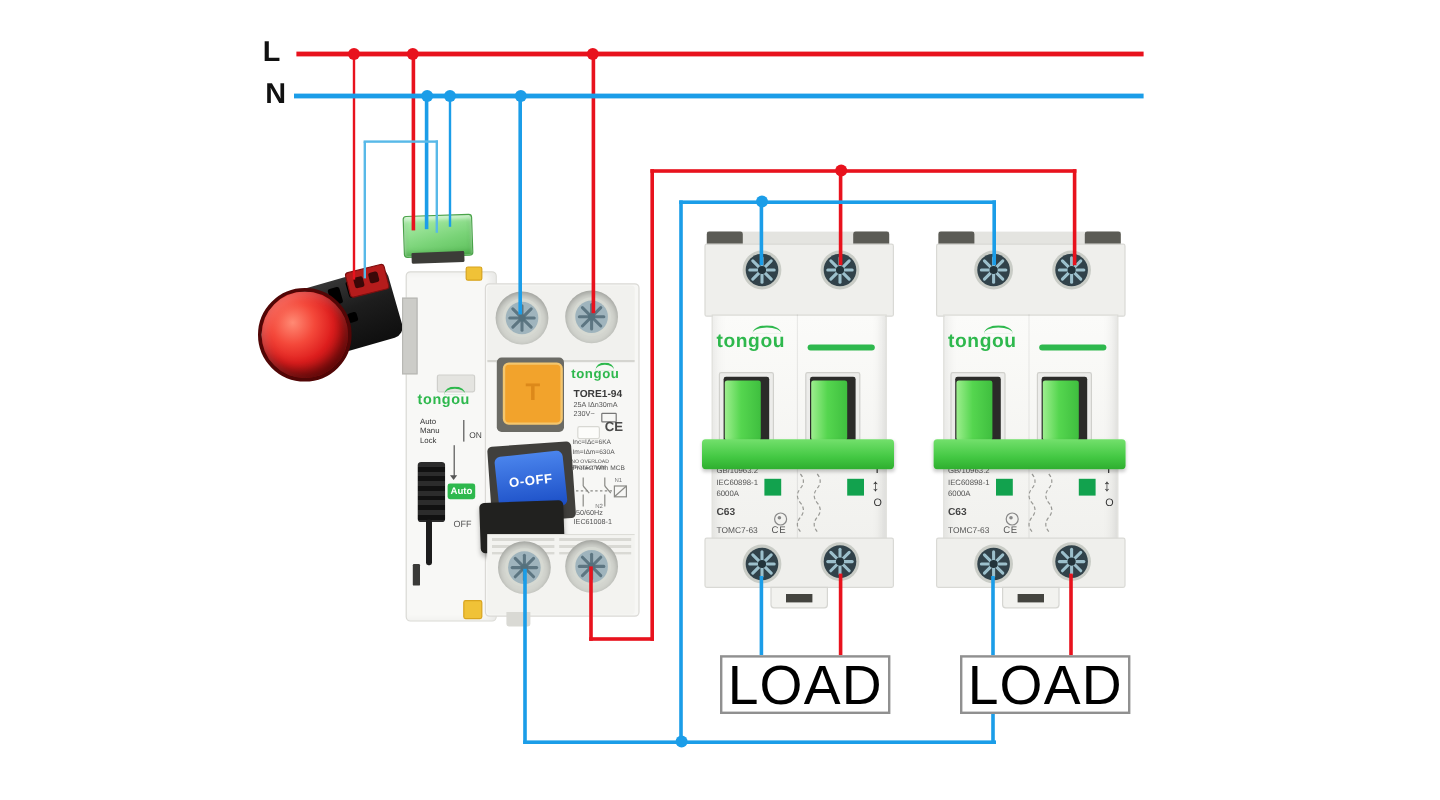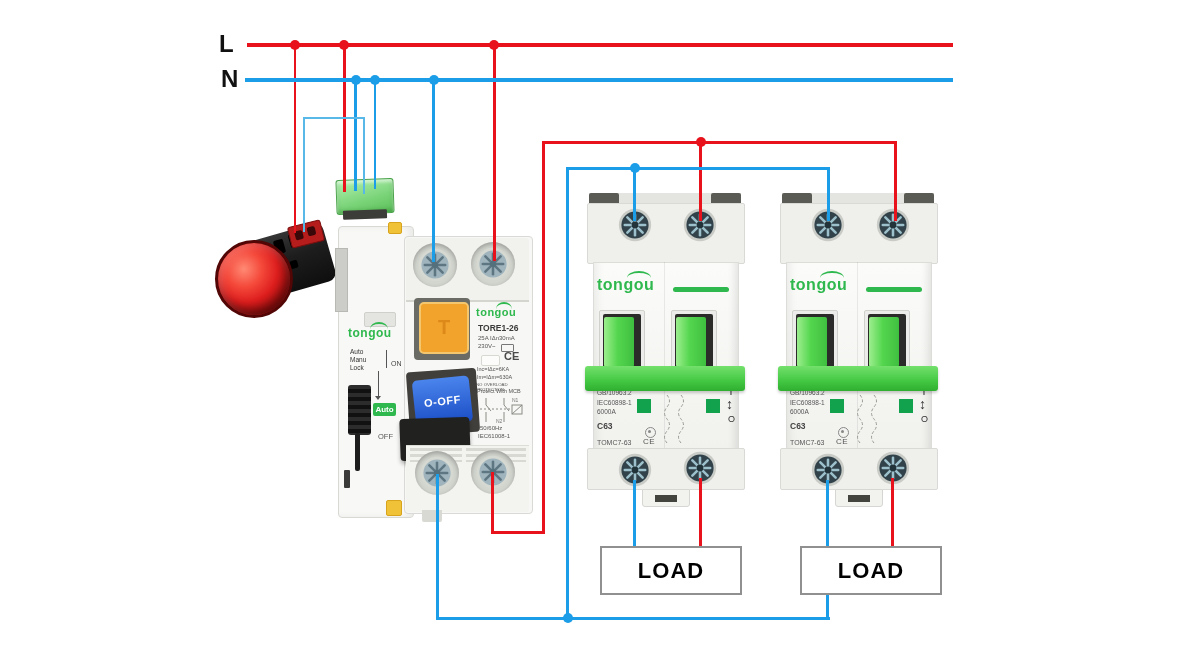--- a/index.html
+++ b/index.html
@@ -117,21 +117,21 @@
   .circ-mark i{position:absolute;left:2px;top:2px;width:3px;height:3px;background:#888;border-radius:50%;}
   .mcb-botface{position:absolute;left:2px;top:255px;width:156px;height:40px;background:#efefec;
     border:1px solid #d9d9d5;border-radius:2px;}
   .din-tab{position:absolute;left:57px;top:296px;width:46px;height:16px;background:#f2f2ef;
     border:1px solid #d6d6d2;border-radius:0 0 3px 3px;}
   .din-tab i{position:absolute;left:12px;top:5px;width:22px;height:7px;background:#44443f;}
 
   
   .load{position:absolute;top:546px;width:138px;height:45px;background:#fff;border:2px solid #909090;
     display:flex;align-items:center;justify-content:center;z-index:6;
-    font-size:22px;font-weight:bold;color:#000;letter-spacing:1px;}
+    font-size:46px;font-weight:normal;color:#000;letter-spacing:1px;}
 </style>
 </head>
 <body>
 
 <div id="canvas">
 
   <div class="line-label" style="left:219px;top:30px;">L</div>
   <div class="line-label" style="left:221px;top:65px;">N</div>
 
   <div class="wire red" style="left:247px;top:43px;width:706px;height:4px;"></div>
@@ -244,21 +244,21 @@
           <circle cx="20" cy="20" r="3.5" fill="#54707c"></circle>
         </svg>
     </div>
     <div class="t-recess">
       <div class="t-btn">T</div>
     </div>
     <div class="logo" style="left:140px;top:84px;font-size:11px;">
       <span>tongou</span>
       <i class="arc" style="left:20px;top:-4px;width:16px;"></i>
     </div>
-    <div class="rm-text" style="left:142px;top:101px;font-size:8.5px;font-weight:bold;color:#3a3a3a;">TORE1-26</div>
+    <div class="rm-text" style="left:142px;top:101px;font-size:8.5px;font-weight:bold;color:#3a3a3a;">TORE1-94</div>
     <div class="rm-text" style="left:142px;top:113px;font-size:6px;">25A IΔn30mA</div>
     <div class="rm-text" style="left:142px;top:121px;font-size:6px;">230V~</div>
     <div class="v-sym" style="left:165px;top:122px;"></div>
     <div class="pill"></div>
     <div class="rm-text" style="left:168px;top:128px;font-size:11px;font-weight:bold;color:#4a4a4a;">CE</div>
     <div class="rm-text" style="left:141px;top:144px;font-size:5.5px;">Inc=IΔc=6KA</div>
     <div class="rm-text" style="left:141px;top:152px;font-size:5.5px;">Im=IΔm=630A</div>
     <div class="rm-text" style="left:140px;top:160px;font-size:4.3px;">NO OVERLOAD PROTECTION</div>
     <div class="rm-text" style="left:141px;top:166px;font-size:5.5px;">Protect With MCB</div>
     <div class="diag abs" style="left:478px;top:396px;left:142px;top:174px;width:48px;height:28px;">

